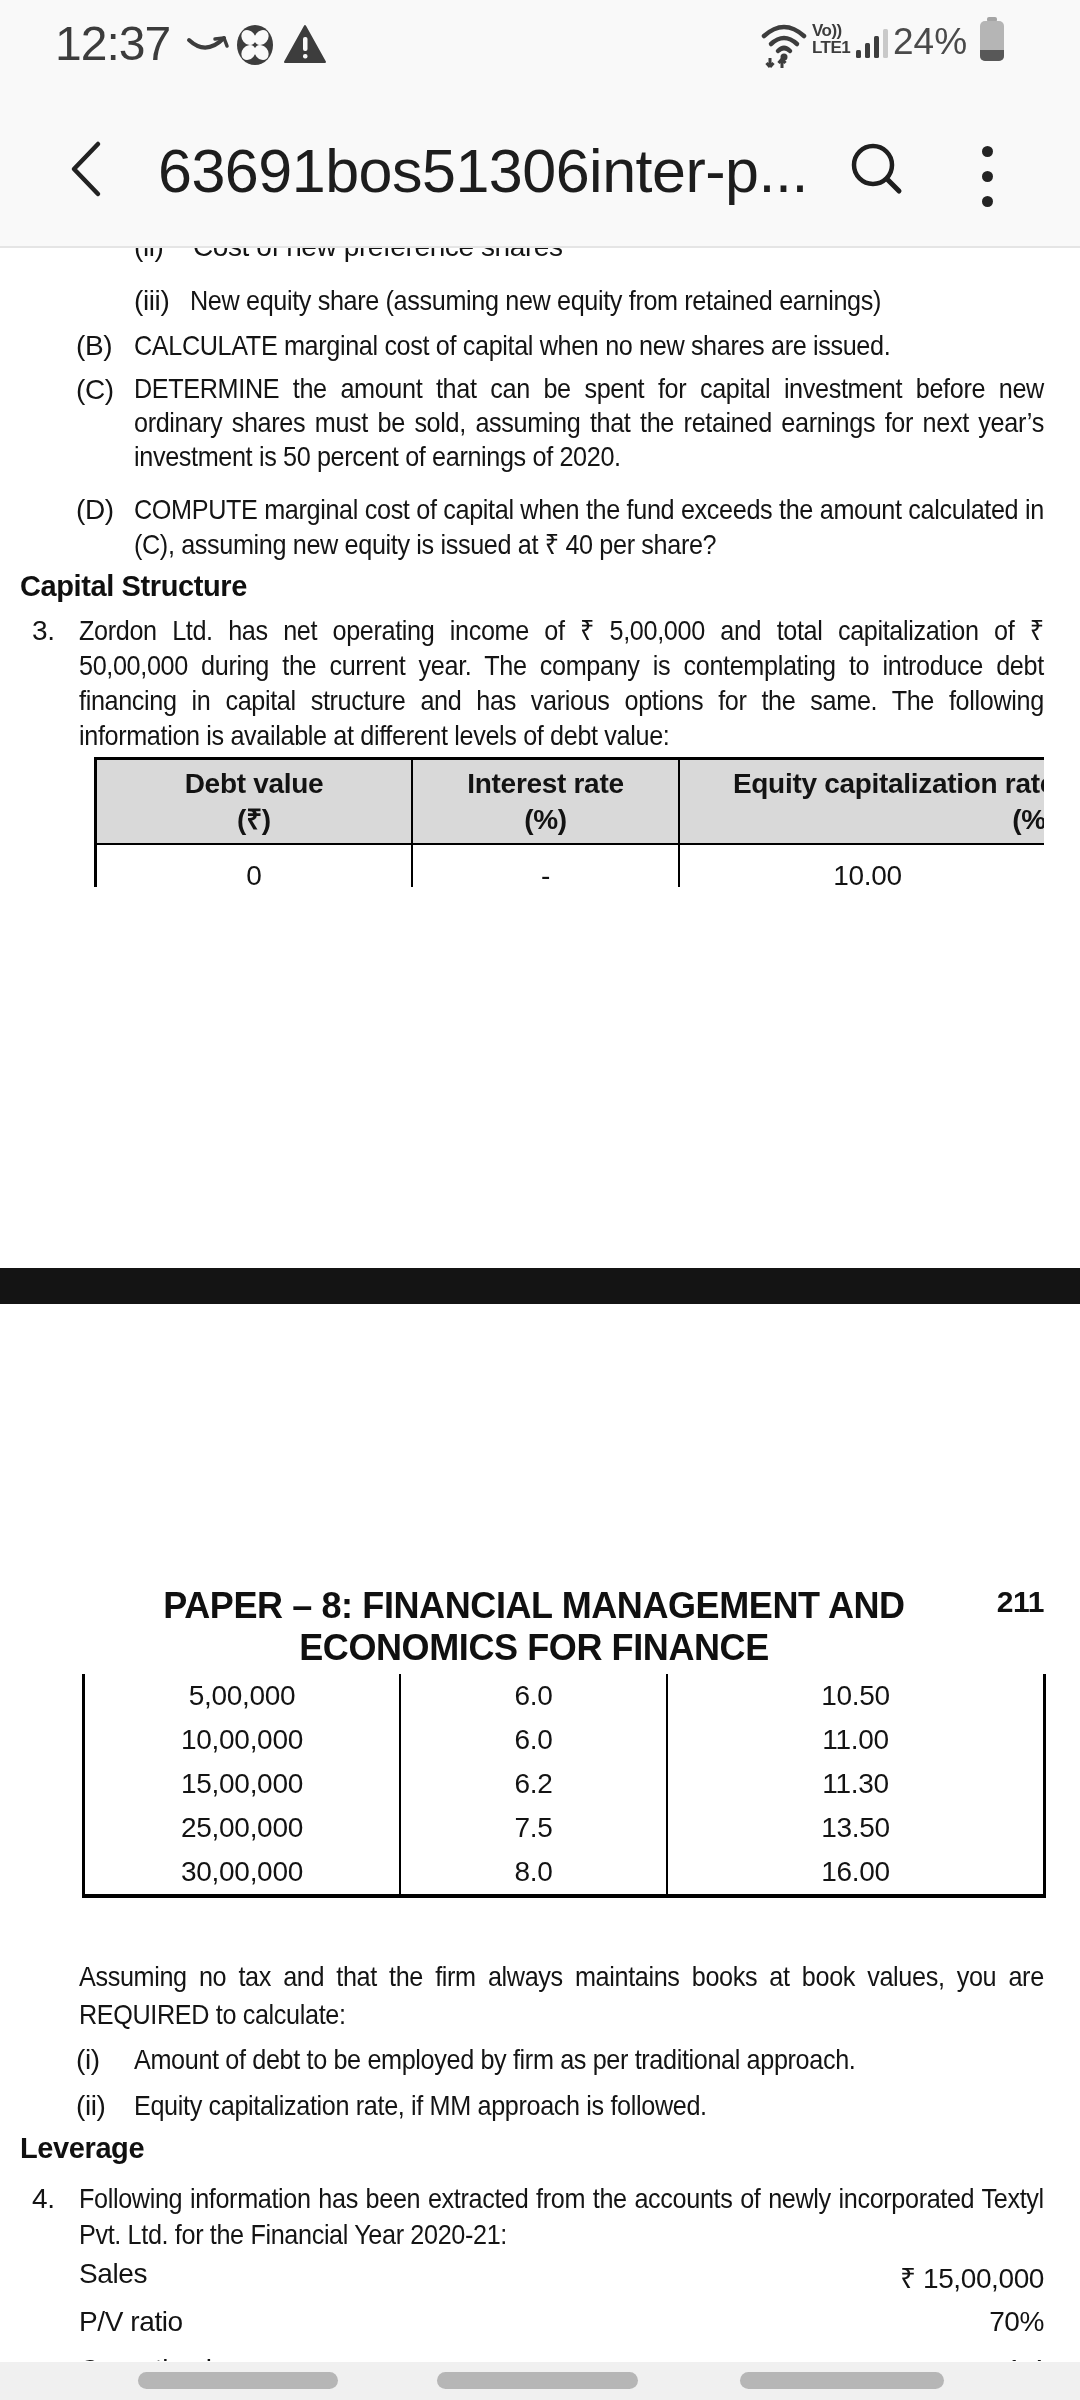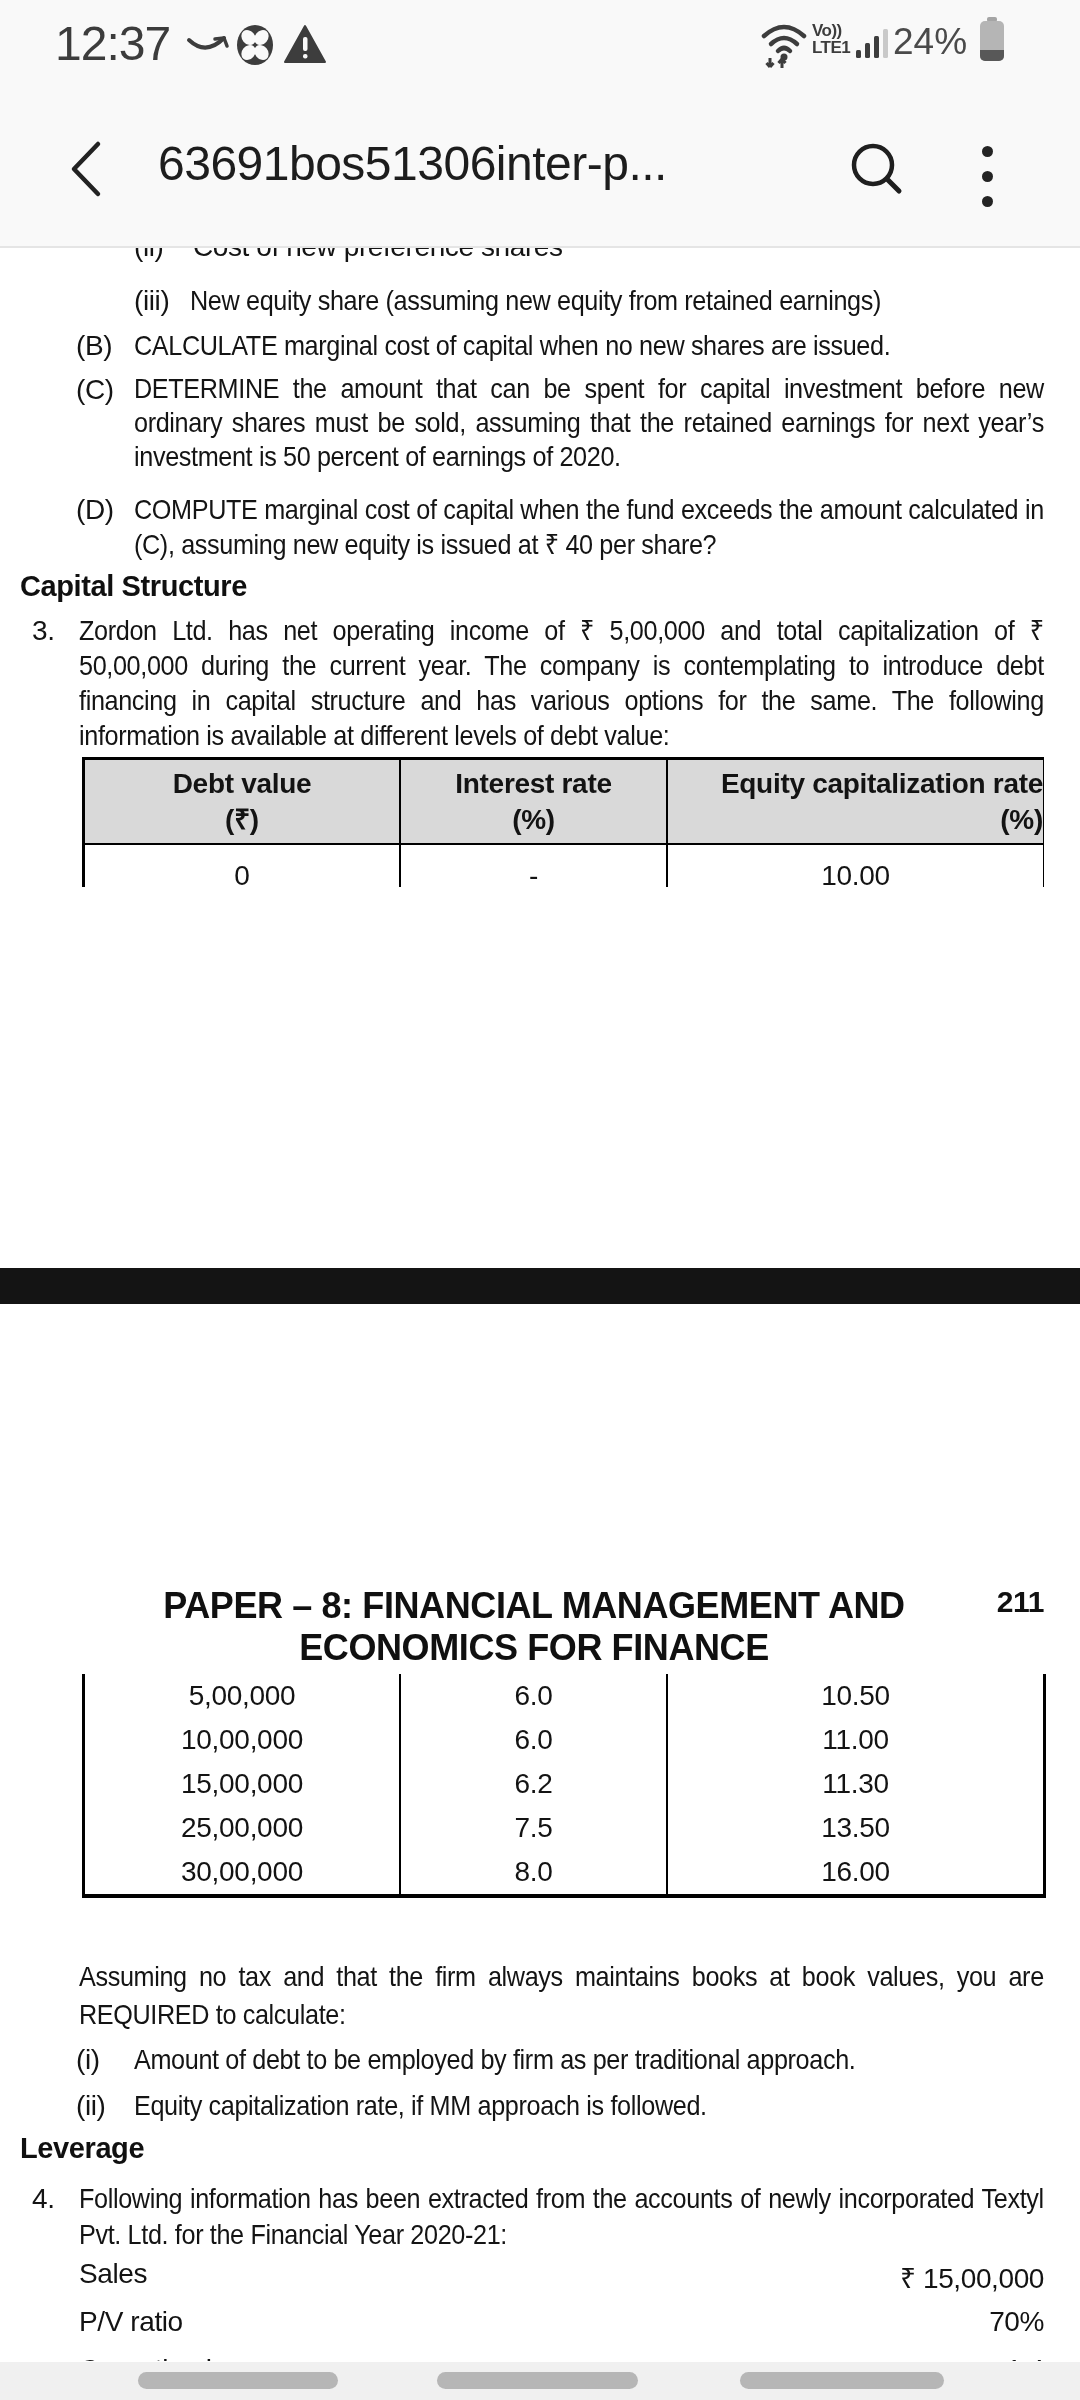--- a/index.html
+++ b/index.html
@@ -6,34 +6,34 @@
   #screen{position:relative;width:1080px;height:2400px;background:#ffffff;overflow:hidden;
           font-family:"Liberation Sans",sans-serif;color:#131313;}
   .abs{position:absolute;}
   
   #topchrome{position:absolute;left:0;top:0;width:1080px;height:246px;background:#f9f9f9;border-bottom:2px solid #e5e5e5;}
   .sb-time{position:absolute;left:55px;top:16px;font-size:48px;color:#3c3c3c;letter-spacing:-1px;}
   .sb-ico{position:absolute;top:0;}
   .sb-right-txt{font-size:17px;line-height:17px;font-weight:bold;color:#3d3d3d;letter-spacing:-0.5px;}
   .battery-pct{position:absolute;left:893px;top:21px;font-size:37px;color:#4a4a4a;}
   
-  .appbar-title{position:absolute;left:158px;top:136px;font-size:48px;color:#1d1d1d;letter-spacing:-0.5px;white-space:nowrap;}
+  .appbar-title{position:absolute;left:158px;top:136px;font-size:61px;color:#1d1d1d;letter-spacing:-0.5px;white-space:nowrap;}
   .dots{position:absolute;left:982px;top:146px;width:12px;}
   .dots i{display:block;width:11px;height:11px;border-radius:50%;background:#242424;margin:0 0 14px 0;}
   
   .doc{font-size:28px;line-height:35px;letter-spacing:-0.4px;color:#141414;}
   .sq{transform:scaleX(0.9);transform-origin:0 0;}
   .jst{text-align:justify;}
   .nowrap{white-space:nowrap;}
   .hd{font-size:29px;font-weight:bold;letter-spacing:-0.4px;color:#101010;}
   .clip{overflow:hidden;}
   
   table.pdftbl{border-collapse:collapse;table-layout:fixed;width:954px;}
   table.pdftbl td{font-size:28px;letter-spacing:-0.3px;text-align:center;vertical-align:middle;padding:0;}
-  #tbl1{border:3px solid #000;}
+  #tbl1{border:3px solid #000;margin-left:12px;}
   #tbl1 td{border:2px solid #000;}
   #tbl1 .th{background:#d9d9d9;font-weight:bold;height:83px;}
   #tbl1 .th div{line-height:36px;}
   #tbl1 .r0 td{height:62px;}
   #tbl2{border-left:3px solid #000;border-right:3px solid #000;border-bottom:4px solid #000;}
   #tbl2 td{border-left:2px solid #000;border-right:2px solid #000;height:44px;}
   
   #pgsep{position:absolute;left:0;top:1268px;width:1080px;height:36px;}
   .serif-footer{position:absolute;left:2px;top:1173px;font-family:"Liberation Serif",serif;
                 font-weight:bold;font-size:28px;letter-spacing:-0.3px;color:#000;}

